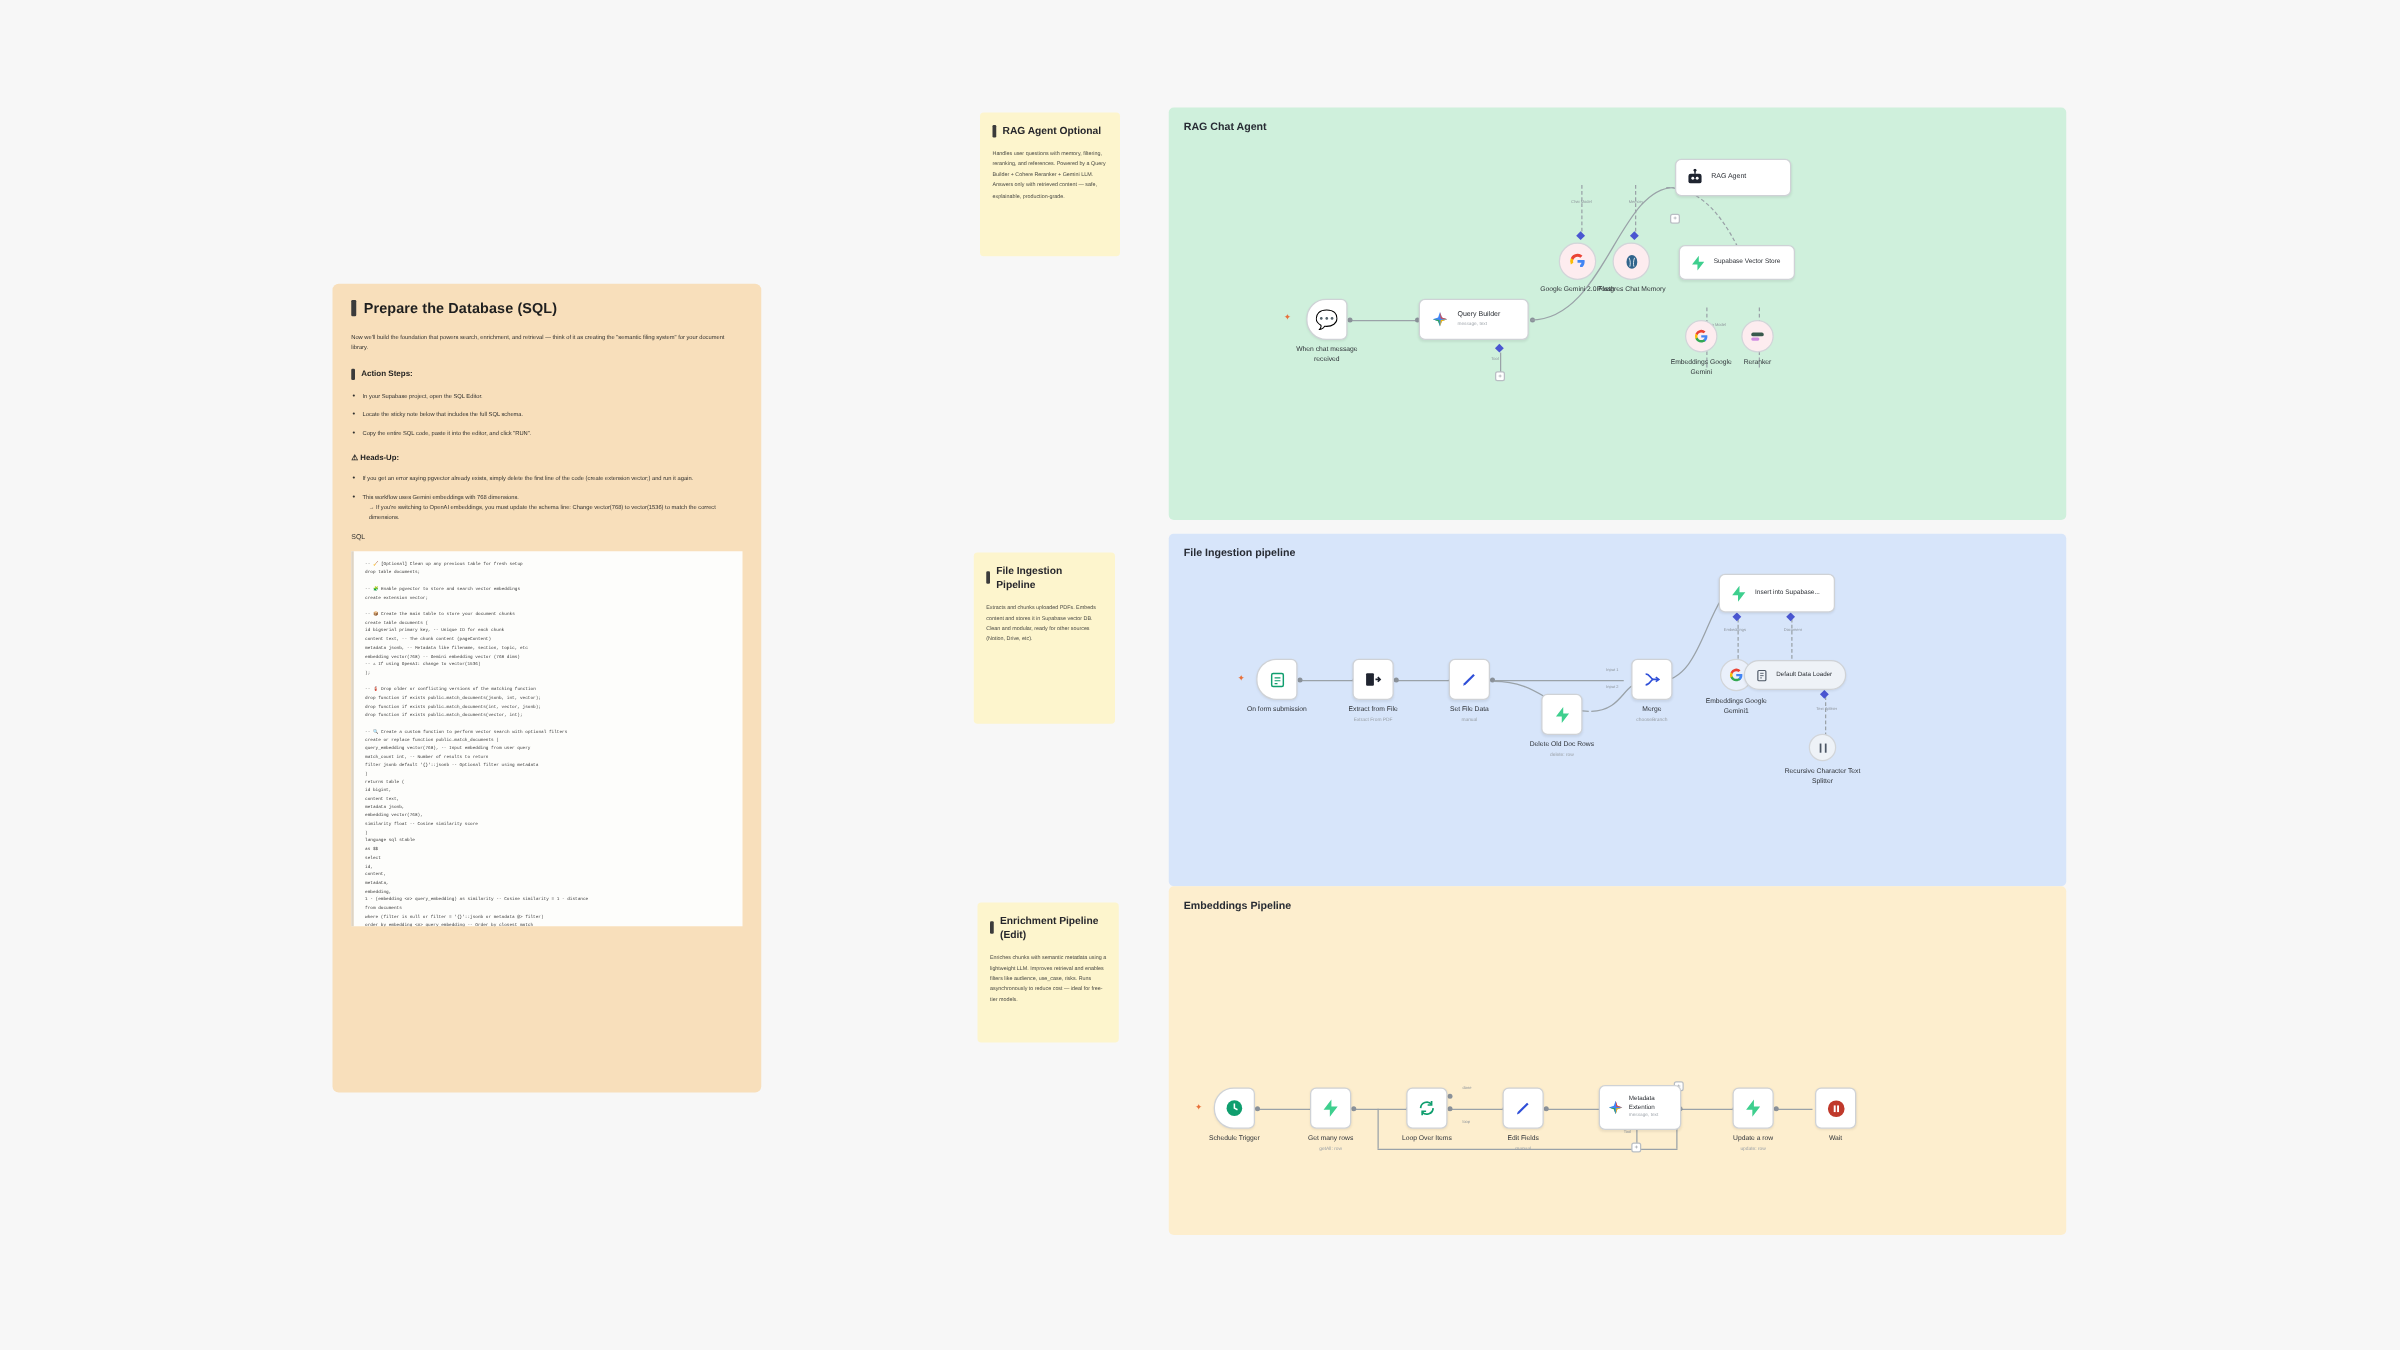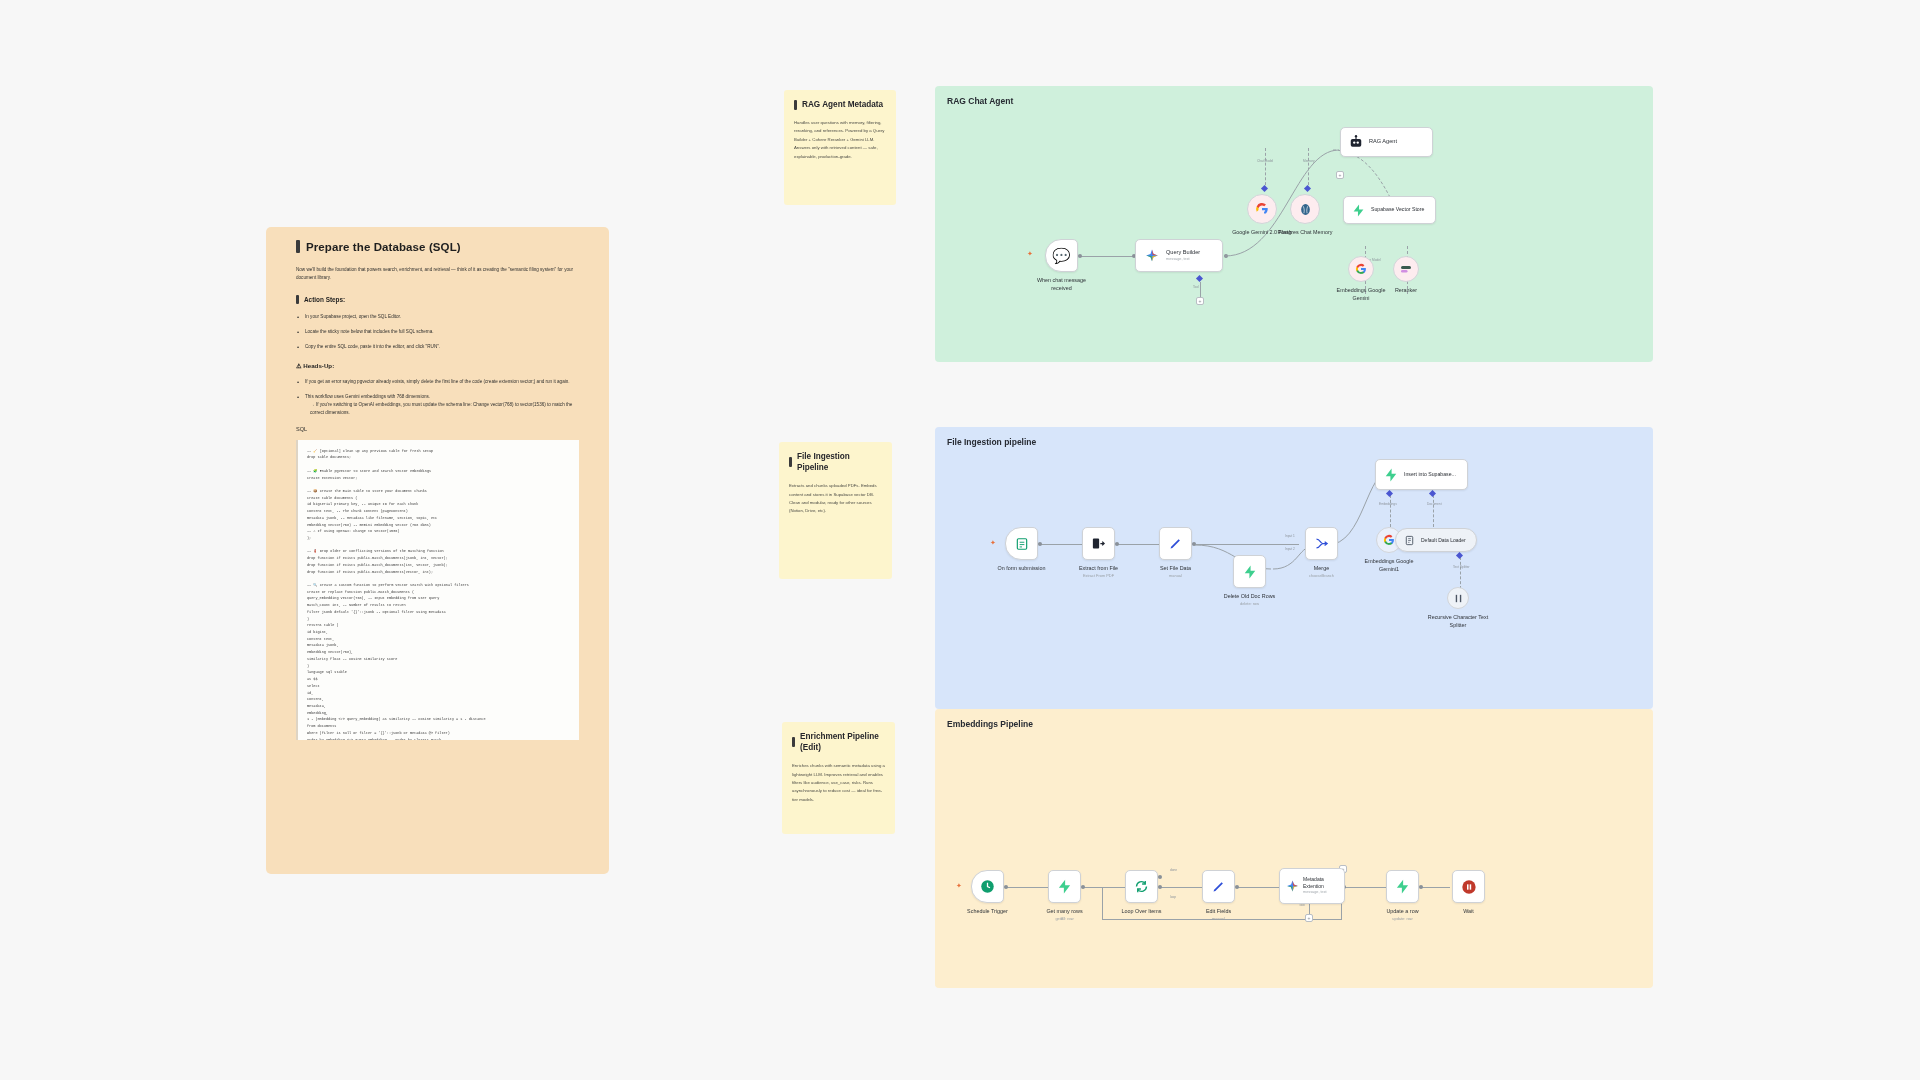--- a/index.html
+++ b/index.html
@@ -9,21 +9,21 @@
     font-family: "Liberation Sans", sans-serif;
     overflow: hidden;
   }
   .canvas { position: relative; width: 1920px; height: 1080px; }
 
   
   .sql-card {
     position: absolute; left: 266px; top: 227px;
     width: 343px; height: 647px;
     background: #f8dfbb; border-radius: 5px;
-    padding: 13px 30px;
+    padding: 13px 15px;
   }
   .card-title { display: flex; align-items: center; gap: 6px; margin-bottom: 13px; }
   .title-bar { width: 4px; height: 13px; background: #3b3b3b; border-radius: 1px; flex: none; }
   .title-bar.sm { height: 9px; width: 3px; }
   .sql-card h1 { font-size: 11.5px; font-weight: bold; color: #1f1f1f; letter-spacing: .1px; }
   .sql-card p.intro { font-size: 4.6px; color: #30302e; line-height: 1.75; margin-bottom: 13px; }
   .sub-head { display: flex; align-items: center; gap: 5px; margin: 10px 0 9px; }
   .sub-head span.t { font-size: 6.4px; font-weight: bold; color: #1f1f1f; }
   .warn-head { font-size: 6.2px; font-weight: bold; color: #1f1f1f; margin: 12px 0 9px; }
   ul.steps { list-style: none; }
@@ -56,21 +56,21 @@
   }
   .sticky .nb { width: 3px; height: 10px; background: #3b3b3b; border-radius: 1px; flex: none; }
   .sticky p { font-size: 4.3px; color: #4a4a44; line-height: 1.95; }
 
   
   .panel { position: absolute; border-radius: 4px; }
   .panel h3 {
     position: absolute; left: 12px; top: 10px;
     font-size: 8.5px; font-weight: bold; color: #272b33;
   }
-  #panel-rag  { left: 935px; top: 86px;  width: 718px; height: 276px; background: #cff0dc; }
+  #panel-rag  { left: 935px; top: 86px;  width: 718px; height: 330px; background: #cff0dc; }
   #panel-file { left: 935px; top: 427px; width: 718px; height: 282px; background: #d7e5fa; }
   #panel-enr  { left: 935px; top: 709px; width: 718px; height: 279px; background: #fdeece; }
 
   
   .node { position: absolute; }
   .nbox {
     background: #fff; border: 1px solid #cfd2d6; border-radius: 5px;
     display: flex; align-items: center; justify-content: center;
     box-shadow: 0 1px 2px rgba(0,0,0,.07);
   }
@@ -191,21 +191,21 @@
 where (filter is null or filter = '{}'::jsonb or metadata @&gt; filter)
 order by embedding &lt;#&gt; query_embedding -- Order by closest match
 limit match_count;
 $$;</pre>
     </div>
   </div>
 
   <div class="sticky" style="left:784px; top:90px; width:112px; height:115px;">
     <h2>
       <span class="nb"></span>
-      <span>RAG Agent Metadata</span>
+      <span>RAG Agent Optional</span>
     </h2>
     <p>Handles user questions with memory, filtering, reranking, and references.
 Powered by a Query Builder + Cohere Reranker + Gemini LLM.
 Answers only with retrieved content — safe, explainable, production-grade.</p>
   </div>
 
   <div class="sticky" style="left:779px; top:442px; width:113px; height:137px;">
     <h2>
       <span class="nb"></span>
       <span>File Ingestion Pipeline</span>

